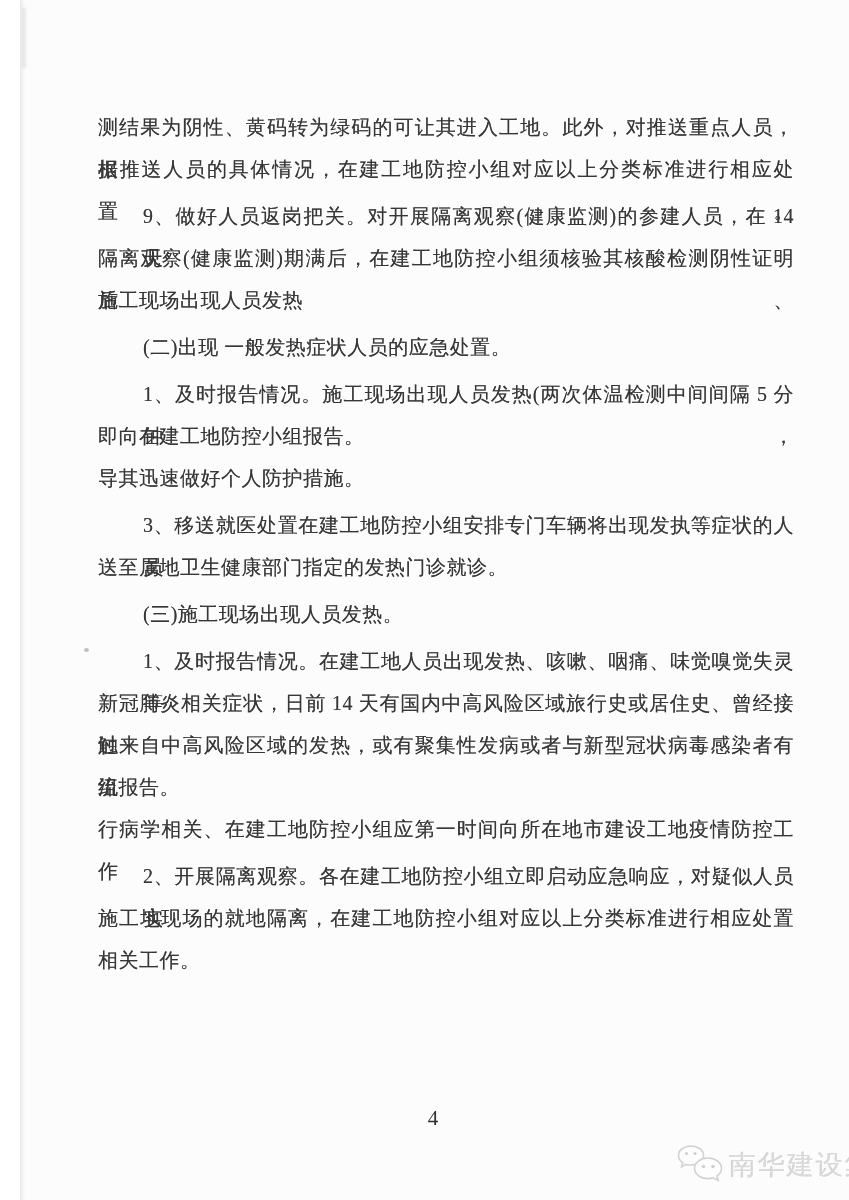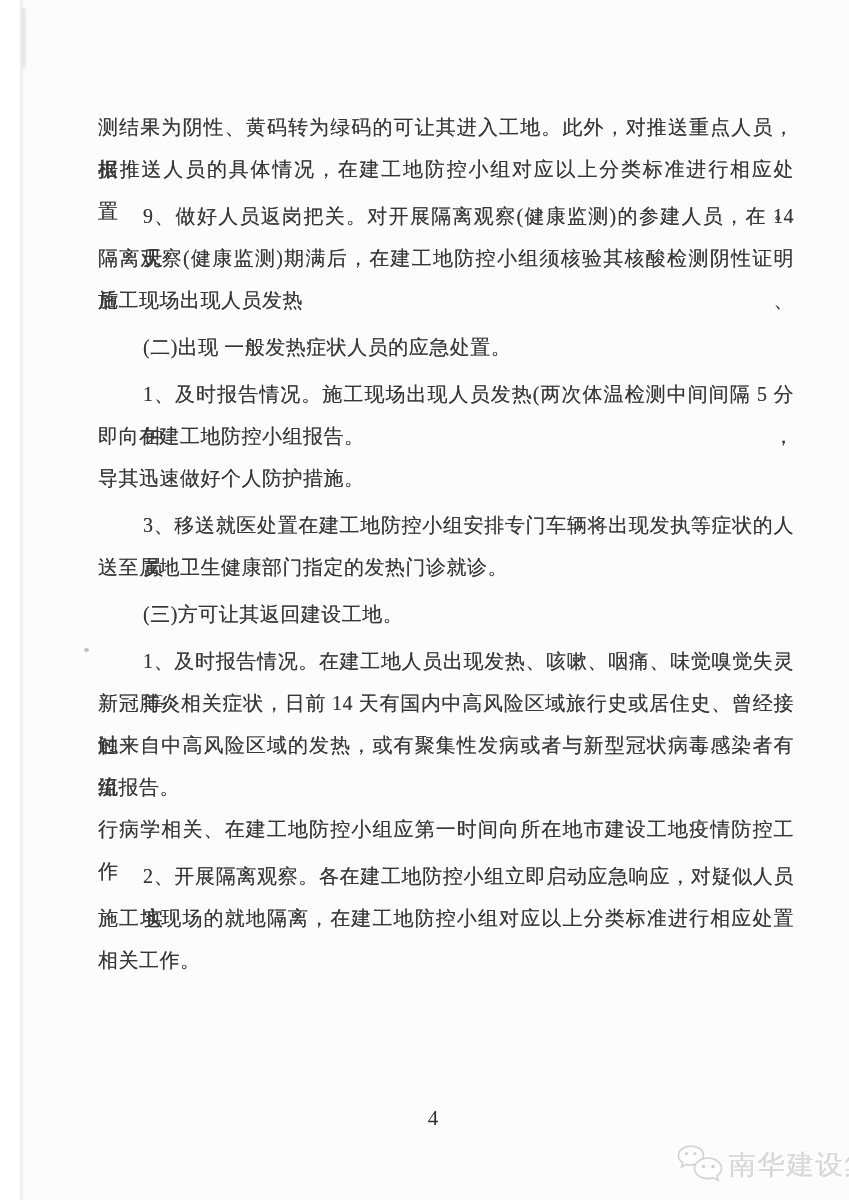--- a/index.html
+++ b/index.html
@@ -95,21 +95,21 @@
       <div class="line just">据推送人员的具体情况，在建工地防控小组对应以上分类标准进行相应处置。</div>
       <div class="line just indent pstart">9、做好人员返岗把关。对开展隔离观察(健康监测)的参建人员，在 14 天</div>
       <div class="line just">隔离观察(健康监测)期满后，在建工地防控小组须核验其核酸检测阴性证明后、</div>
       <div class="line">施工现场出现人员发热</div>
       <div class="line indent pstart">(二)出现 一般发热症状人员的应急处置。</div>
       <div class="line just indent pstart">1、及时报告情况。施工现场出现人员发热(两次体温检测中间间隔 5 分钟，</div>
       <div class="line">即向在建工地防控小组报告。</div>
       <div class="line">导其迅速做好个人防护措施。</div>
       <div class="line just indent pstart">3、移送就医处置在建工地防控小组安排专门车辆将出现发执等症状的人员</div>
       <div class="line">送至属地卫生健康部门指定的发热门诊就诊。</div>
-      <div class="line indent pstart">(三)方可让其返回建设工地。</div>
+      <div class="line indent pstart">(三)施工现场出现人员发热。</div>
       <div class="line just indent pstart">1、及时报告情况。在建工地人员出现发热、咳嗽、咽痛、味觉嗅觉失灵等</div>
       <div class="line just">新冠肺炎相关症状，日前 14 天有国内中高风险区域旅行史或居住史、曾经接触</div>
       <div class="line just">过来自中高风险区域的发热，或有聚集性发病或者与新型冠状病毒感染者有流</div>
       <div class="line">组报告。</div>
       <div class="line just">行病学相关、在建工地防控小组应第一时间向所在地市建设工地疫情防控工作</div>
       <div class="line just indent pstart">2、开展隔离观察。各在建工地防控小组立即启动应急响应，对疑似人员实</div>
       <div class="line just">施工地现场的就地隔离，在建工地防控小组对应以上分类标准进行相应处置</div>
       <div class="line">相关工作。</div>
     </div>
 

